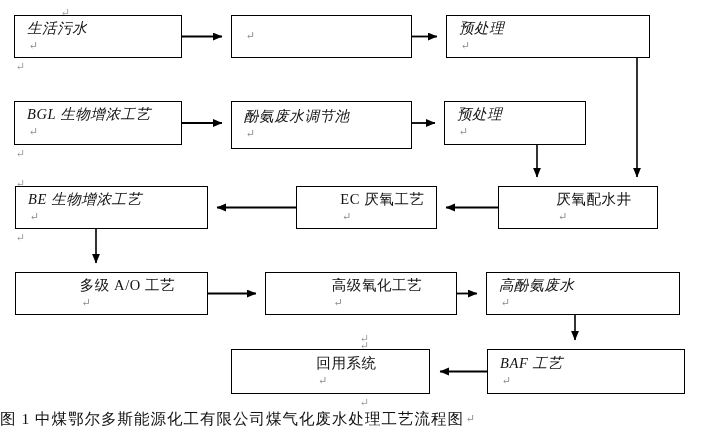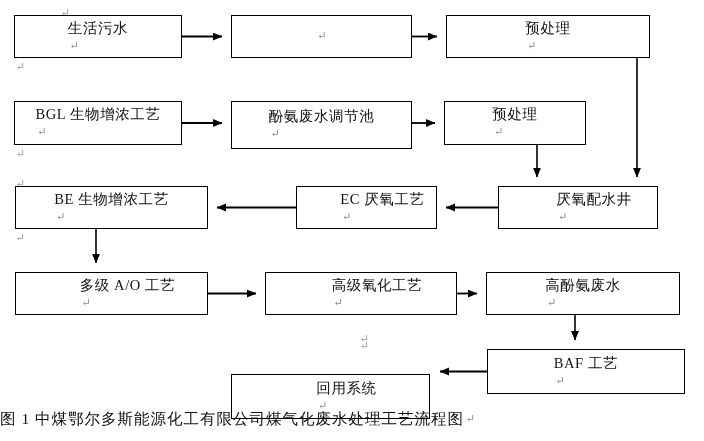--- a/index.html
+++ b/index.html
@@ -33,21 +33,23 @@
     color: #111111;
     font-size: 14.5px;
     letter-spacing: 0.6px;
     white-space: nowrap;
     z-index: 2;
   }
   .node .label {
     display: block;
   }
   .node.left-text {
-    justify-content: center;
+    justify-content: flex-start;
+    padding-left: 12px;
+    font-style: italic;
   }
   .node.center-text {
     justify-content: center;
     padding-left: 32px;
   }
   .pilcrow {
     color: #8a8a8a;
     font-size: 11px;
     margin-left: 2px;
     vertical-align: 2px;
@@ -146,21 +148,21 @@
       </div>
       <div class="node center-text" style="left: 15px; top: 272px; width: 193px; height: 43px;">
         <span><span class="label">多级 A/O 工艺</span><span class="pilcrow">↵</span></span>
       </div>
       <div class="node center-text" style="left: 265px; top: 272px; width: 192px; height: 43px;">
         <span><span class="label">高级氧化工艺</span><span class="pilcrow">↵</span></span>
       </div>
       <div class="node left-text" style="left: 486px; top: 272px; width: 194px; height: 43px;">
         <span><span class="label">高酚氨废水</span><span class="pilcrow">↵</span></span>
       </div>
-      <div class="node center-text" style="left: 231px; top: 349px; width: 199px; height: 45px; margin-top: 25px;">
+      <div class="node center-text" style="left: 231px; top: 349px; width: 199px; height: 45px;">
         <span><span class="label">回用系统</span><span class="pilcrow">↵</span></span>
       </div>
       <div class="node left-text" style="left: 487px; top: 349px; width: 198px; height: 45px;">
         <span><span class="label">BAF 工艺</span><span class="pilcrow">↵</span></span>
       </div>
     </div>
 
   <div id="marks-layer">
       <span class="stray" style="left: 61px; top: 6px;">↵</span>
       <span class="stray" style="left: 16px; top: 60px;">↵</span>

